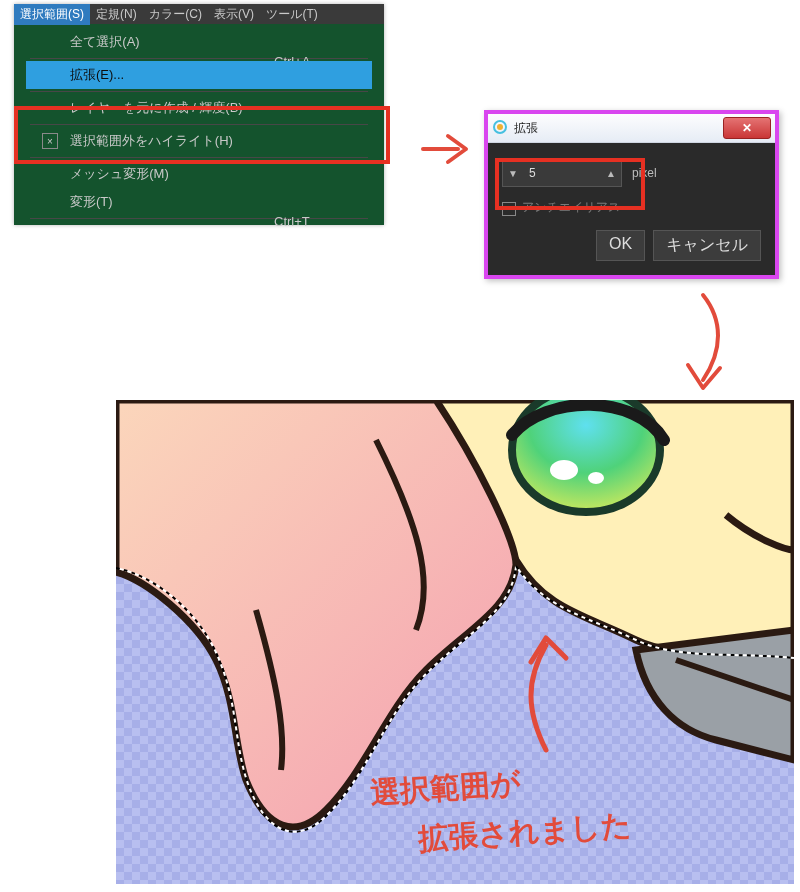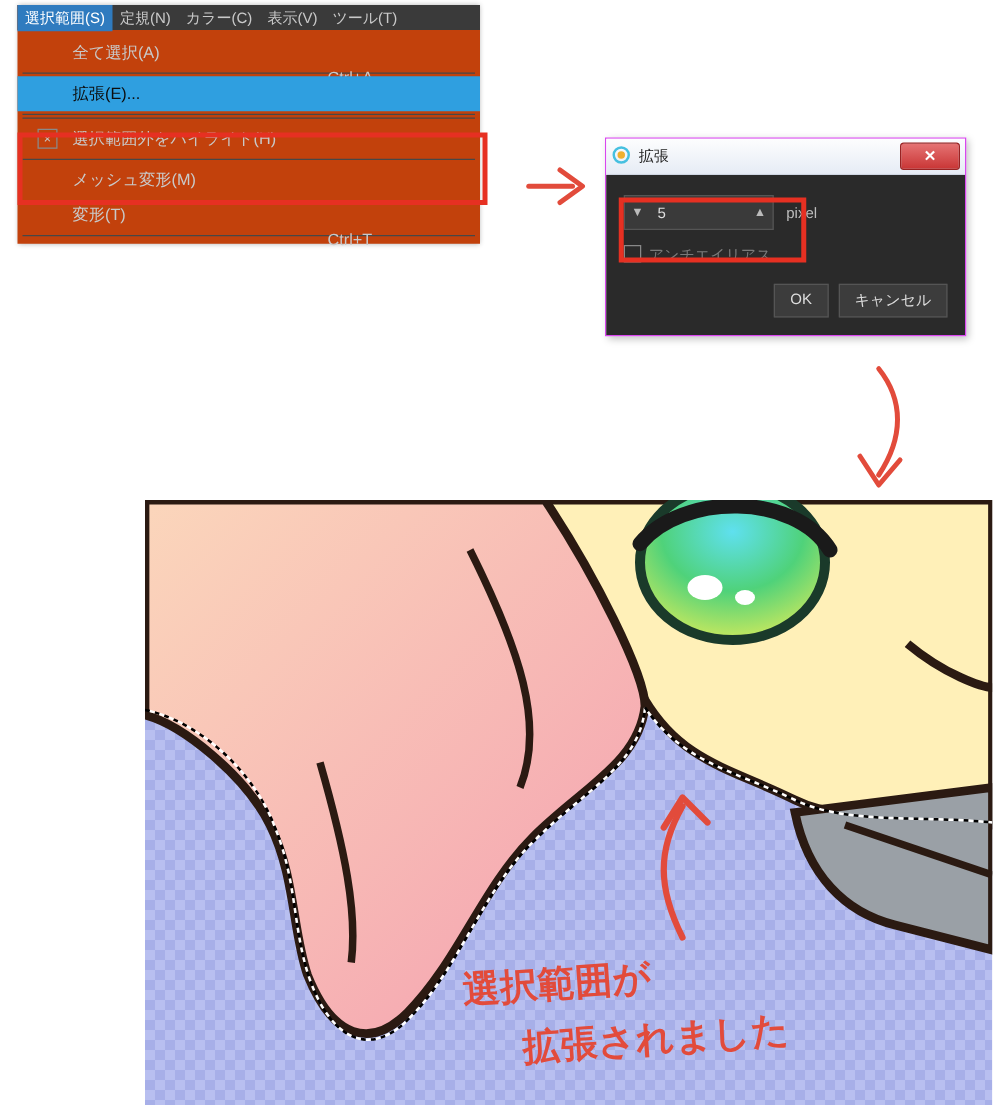--- a/index.html
+++ b/index.html
@@ -13,40 +13,40 @@
   position: relative;
   overflow: hidden;
 }
 
 
 .menu-wrap {
   position: absolute;
   left: 14px;
   top: 4px;
   width: 370px;
-  background: #c2410c;
+  background: #14532d;
   color: #c9c9c9;
   box-shadow: 0 0 4px rgba(0,0,0,0.3);
 }
 .menu-bar {
   display: flex;
   height: 20px;
   align-items: center;
   background: #3a3a3a;
   font-size: 12px;
 }
 .menu-bar span {
   padding: 2px 6px;
 }
 .menu-bar .active {
   background: #2f7bbf;
   color: #fff;
 }
 .menu-body {
-  padding: 4px 0;
+  padding: 4px 12px;
 }
 .menu-item {
   display: flex;
   align-items: center;
   height: 28px;
   padding-left: 44px;
   position: relative;
 }
 .menu-item .shortcut {
   position: absolute;
@@ -88,21 +88,21 @@
 }
 .arrow svg { display:block; }
 
 
 .dialog {
   position: absolute;
   left: 484px;
   top: 110px;
   width: 287px;
   background: #fff;
-  border: 1px solid #d946ef;
+  border: 4px solid #d946ef;
   box-shadow: 2px 2px 6px rgba(0,0,0,0.25);
 }
 .dlg-title {
   height: 28px;
   background: linear-gradient(#fdfdfe,#e6ecf5);
   display: flex;
   align-items: center;
   gap: 6px;
   padding: 0 4px;
   font-size: 12px;
@@ -149,42 +149,42 @@
   font-size: 10px;
 }
 .spinner .val {
   flex: 1;
   text-align: left;
   padding-left: 6px;
   color: #ddd;
 }
 .check-row {
   display: flex;
-  align-items: flex-start;
+  align-items: flex-end;
   gap: 6px;
   margin-top: 12px;
 }
 .chk {
   width: 12px;
   height: 12px;
   border: 1px solid #888;
   background: #2a2a2a;
 }
 .btn-row {
   display: flex;
   justify-content: flex-end;
   gap: 8px;
   margin-top: 14px;
 }
 .dlg-btn {
   background: #3c3c3c;
   border: 1px solid #555;
   color: #ddd;
   padding: 4px 12px;
-  font-size: 12px;
+  font-size: 16px;
 }
 
 .red-box-dialog {
   position: absolute;
   border: 4px solid #e63022;
   pointer-events: none;
 }
 
 
 .artwork {
@@ -221,20 +221,23 @@
   <div class="menu-body">
     <div class="menu-item">
       <span>全て選択(A)</span>
       <span class="shortcut">Ctrl+A</span>
     </div>
     <div class="menu-sep"></div>
     <div class="menu-item highlighted">
       <span>拡張(E)...</span>
     </div>
     <div class="menu-sep"></div>
+    <div class="menu-item">
+      <span>レイヤーを元に作成 / 輝度(B)</span>
+    </div>
     <div class="menu-sep"></div>
     <div class="menu-item">
       <span class="menu-check">×</span>
       <span>選択範囲外をハイライト(H)</span>
     </div>
     <div class="menu-sep"></div>
     <div class="menu-item">
       <span>メッシュ変形(M)</span>
     </div>
     <div class="menu-item">

